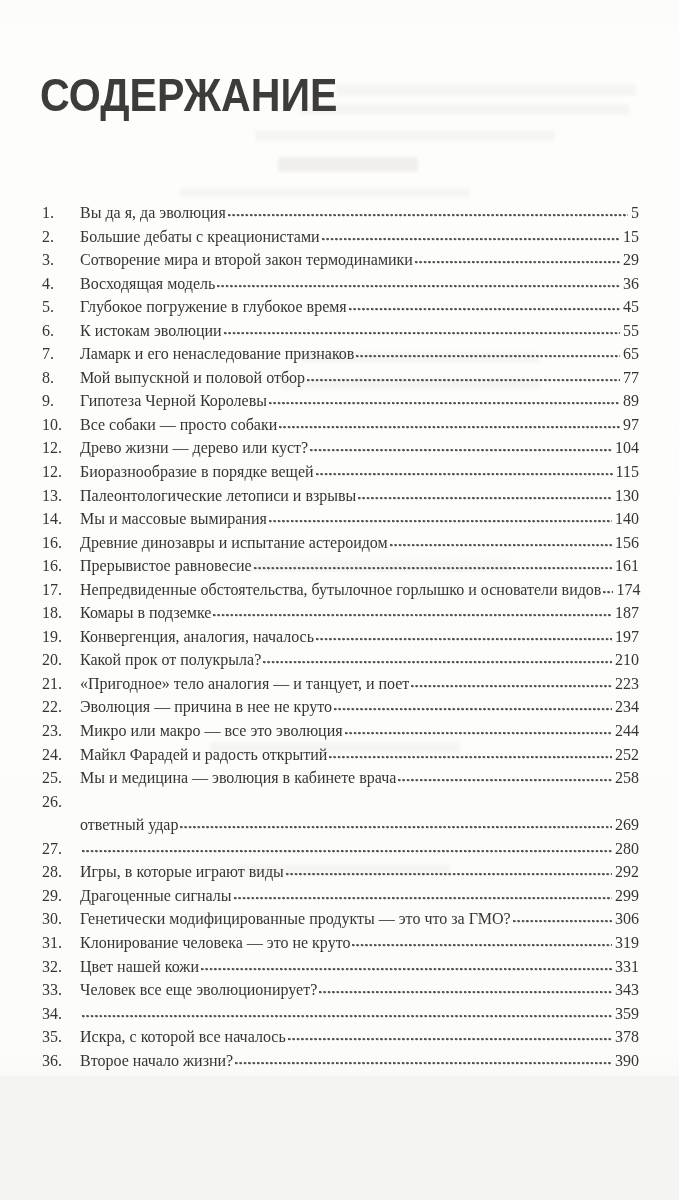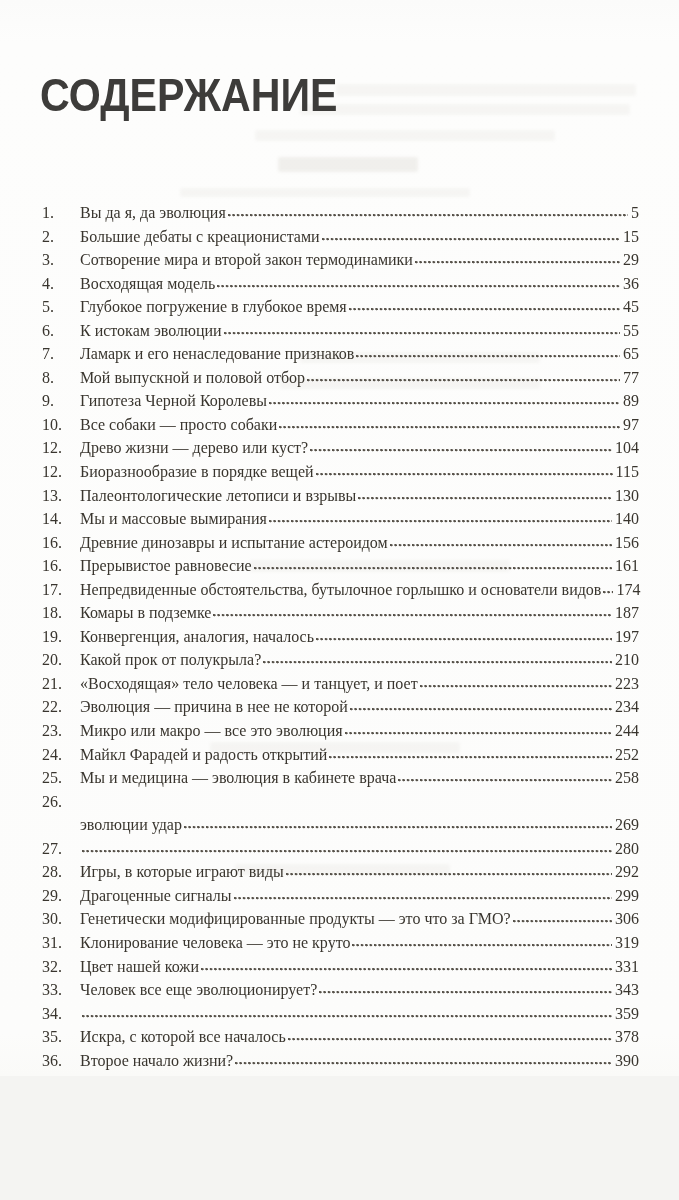--- a/index.html
+++ b/index.html
@@ -211,27 +211,27 @@
     <span class="pg">197</span>
   </div>
       <div class="row">
     <span class="num">20.</span>
     <span class="ttl">Какой прок от полукрыла?</span>
     <span class="dots"></span>
     <span class="pg">210</span>
   </div>
       <div class="row">
     <span class="num">21.</span>
-    <span class="ttl">«Восходящая» тело человека — и танцует, и поет</span>
+    <span class="ttl">«Пригодное» тело аналогия — и танцует, и поет</span>
     <span class="dots"></span>
     <span class="pg">223</span>
   </div>
       <div class="row">
     <span class="num">22.</span>
-    <span class="ttl">Эволюция — причина в нее не которой</span>
+    <span class="ttl">Эволюция — причина в нее не круто</span>
     <span class="dots"></span>
     <span class="pg">234</span>
   </div>
       <div class="row">
     <span class="num">23.</span>
     <span class="ttl">Микро или макро — все это эволюция</span>
     <span class="dots"></span>
     <span class="pg">244</span>
   </div>
       <div class="row">
@@ -245,21 +245,21 @@
     <span class="ttl">Мы и медицина — эволюция в кабинете врача</span>
     <span class="dots"></span>
     <span class="pg">258</span>
   </div>
       <div class="row no-leader">
     <span class="num">26.</span>
 
   </div>
       <div class="row">
     <span class="num"></span>
-    <span class="ttl">эволюции удар</span>
+    <span class="ttl">ответный удар</span>
     <span class="dots"></span>
     <span class="pg">269</span>
   </div>
       <div class="row">
     <span class="num">27.</span>
     <span class="dots"></span>
     <span class="pg">280</span>
   </div>
       <div class="row">
     <span class="num">28.</span>

